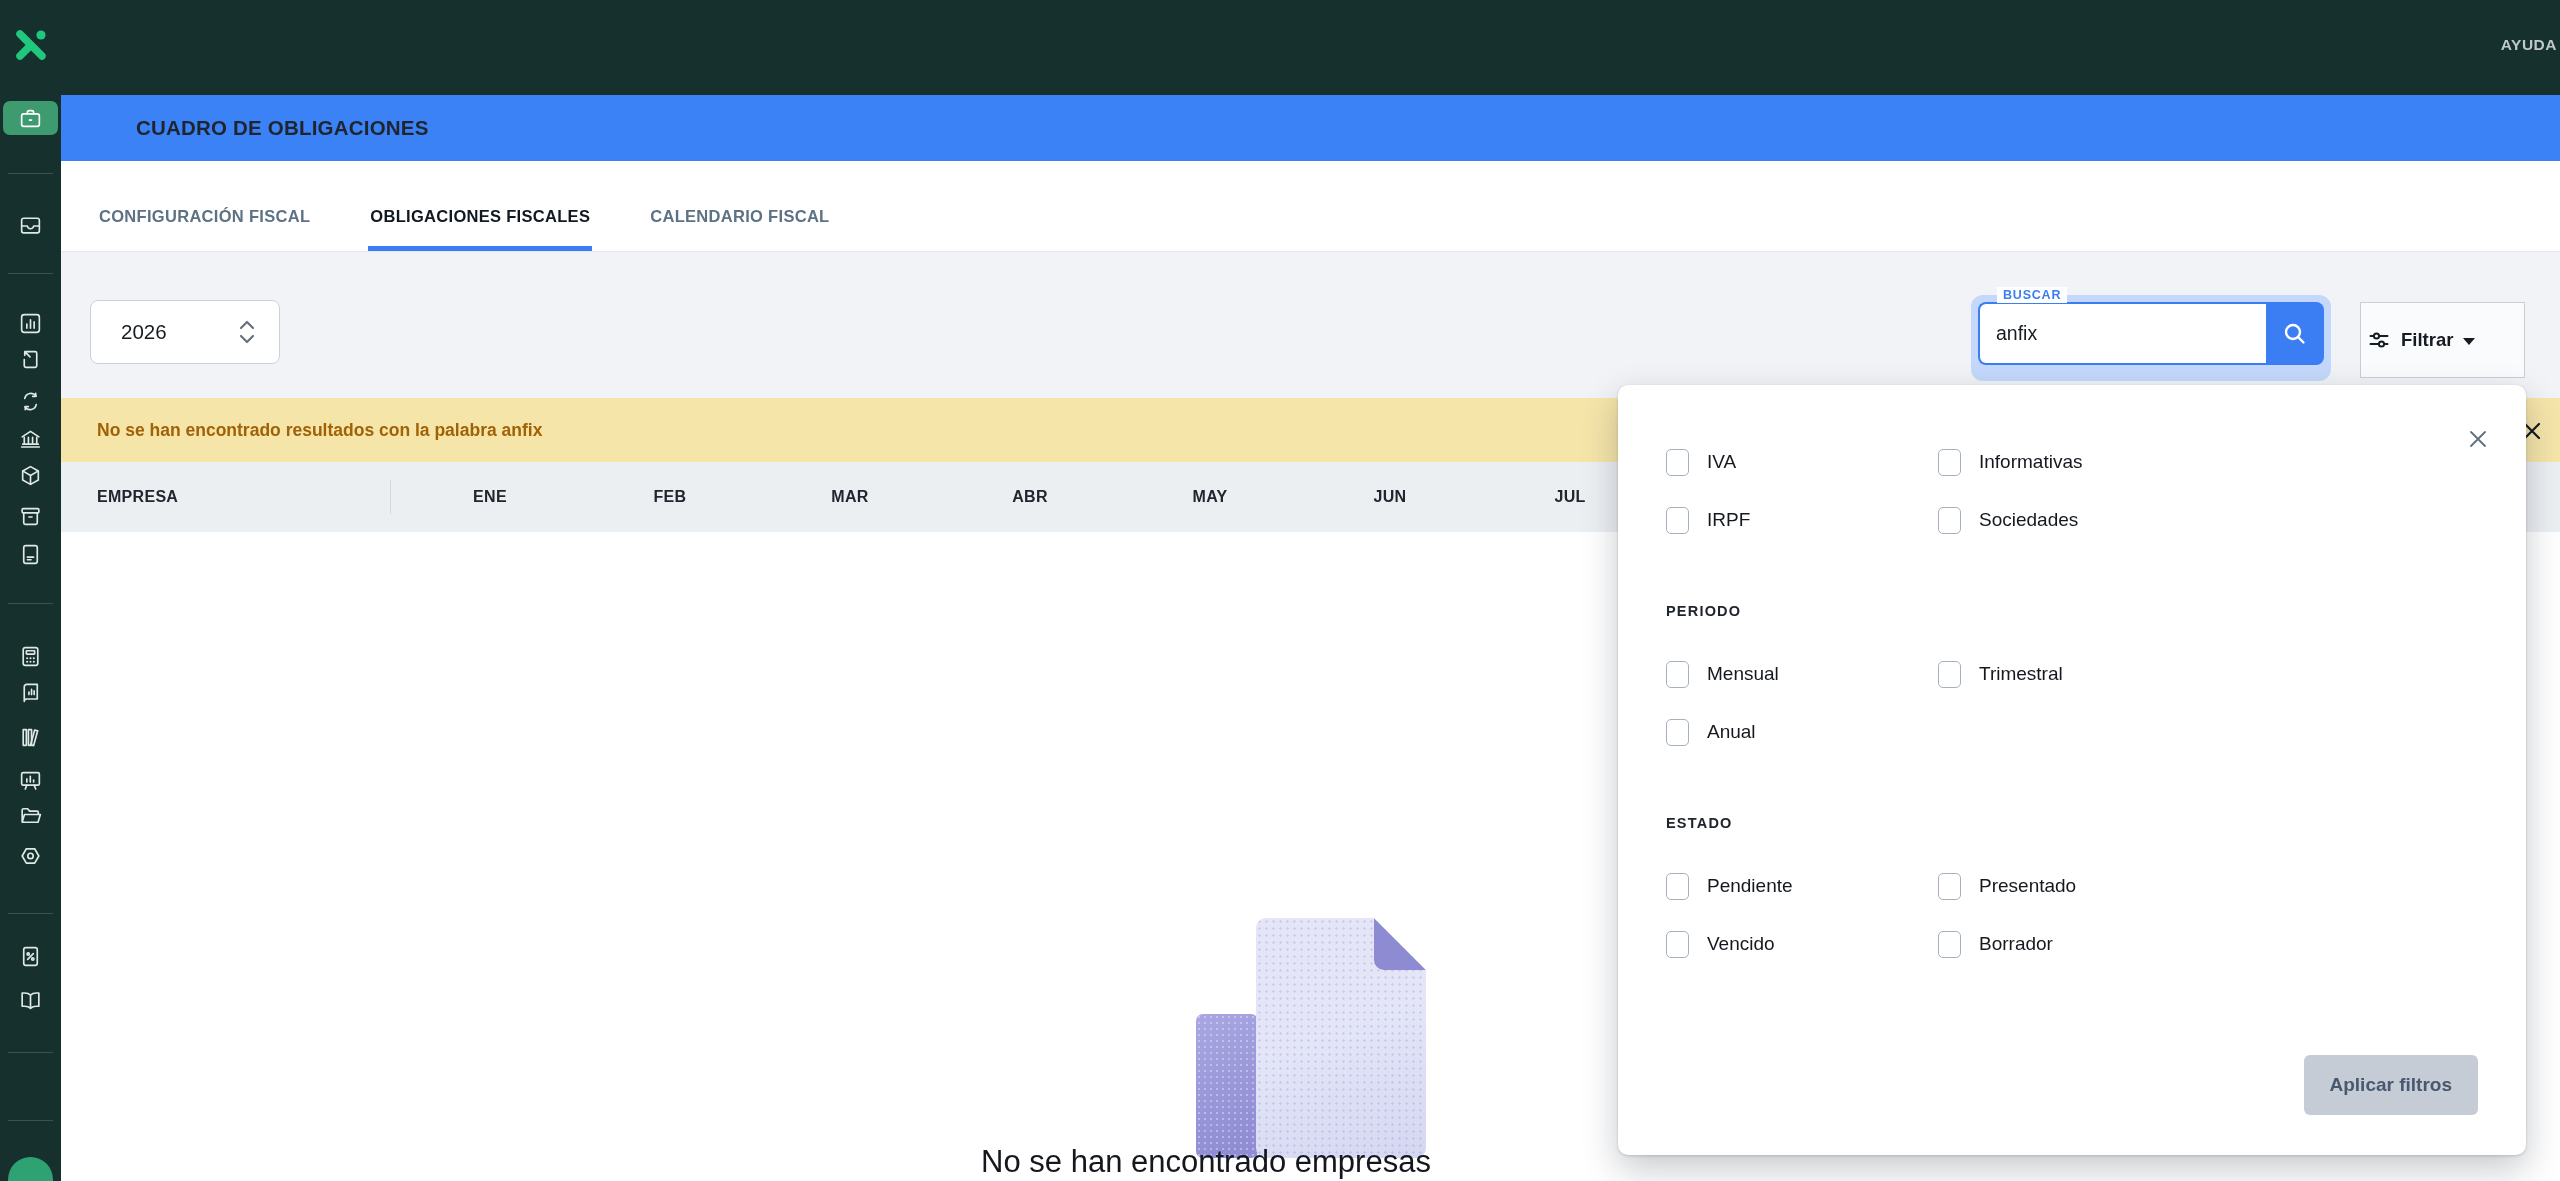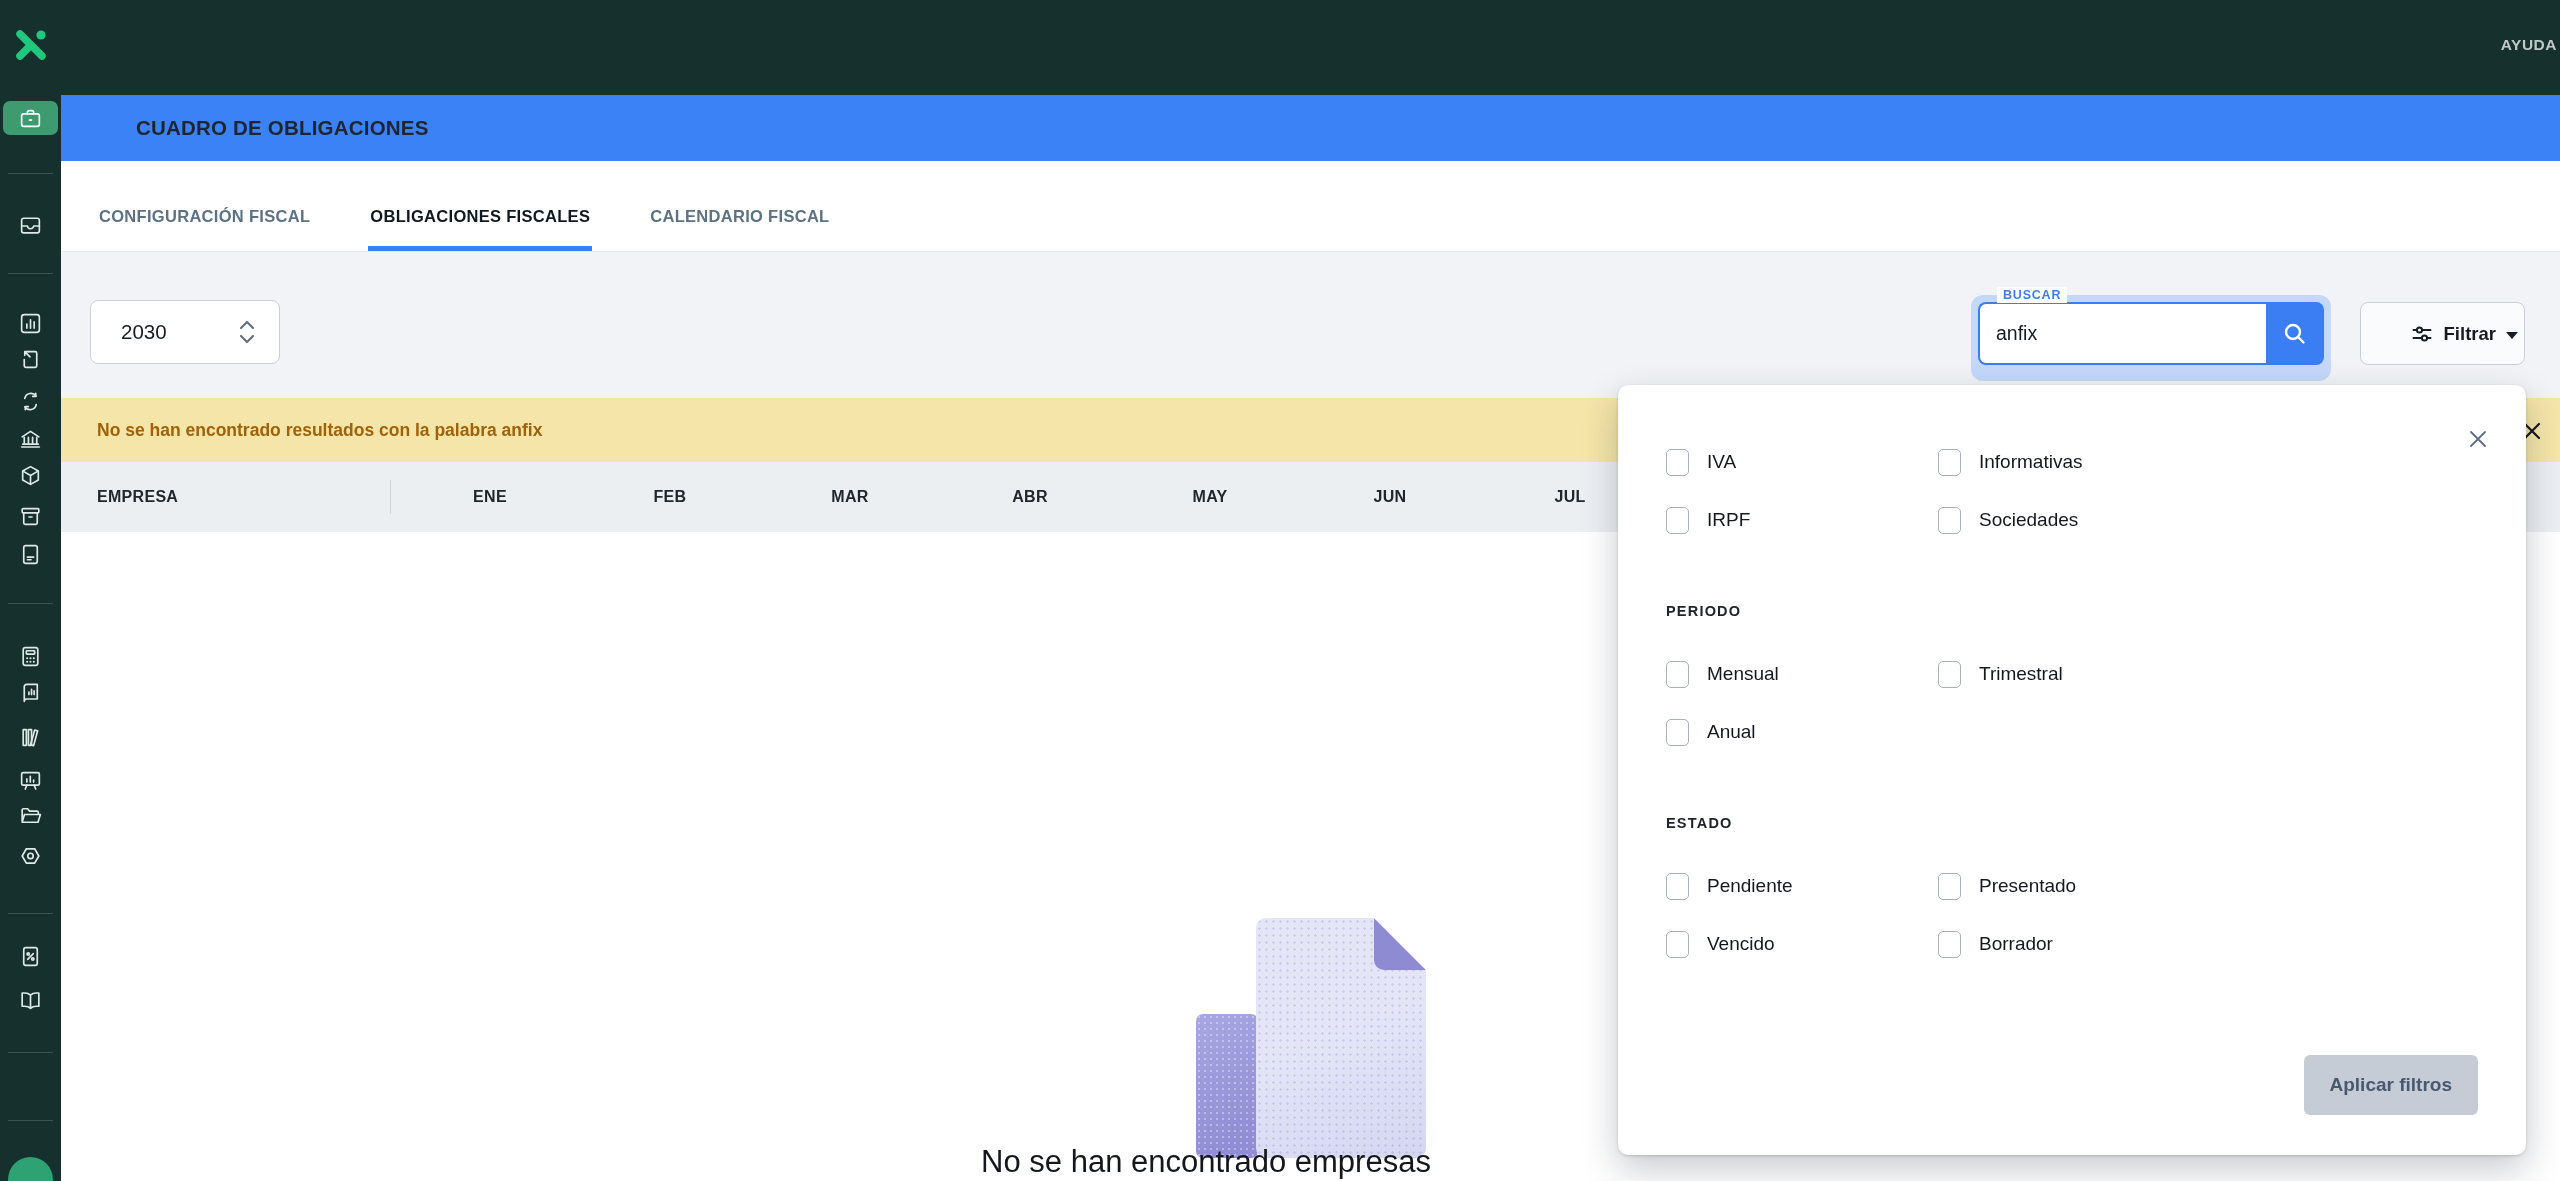--- a/index.html
+++ b/index.html
@@ -58,23 +58,23 @@
       background:#C3D8FB;border-radius:12px;}
   .search-label{position:absolute;left:26px;top:-8px;background:#fff;color:var(--accent-blue,#3B7DF2);
       font-size:12.5px;font-weight:bold;letter-spacing:.8px;padding:0 6px;line-height:16px;z-index:2;}
   .search-input{position:absolute;left:7px;top:7px;width:288px;height:63px;box-sizing:border-box;
       border:2.5px solid var(--accent-blue,#3B7DF2);border-right:none;border-radius:8px 0 0 8px;
       padding:0 16px;font-size:19.5px;color:#171C23;background:#fff;outline:none;font-family:inherit;}
   .search-btn{position:absolute;right:7px;top:7px;width:58px;height:63px;border:none;cursor:pointer;
       background:var(--accent-blue,#3B7DF2);border-radius:0 8px 8px 0;display:flex;
       align-items:center;justify-content:center;}
 
-  .filter-btn{position:absolute;left:2360px;top:302px;width:165px;height:63px;background:#FAFBFC;
-      border:1.5px solid #C9CFD6;border-radius:8px;display:flex;align-items:center;
-      justify-content:flex-end;gap:10px;font-size:18.5px;font-weight:bold;color:#171C23;
+  .filter-btn{position:absolute;left:2360px;top:302px;width:165px;height:76px;background:#FAFBFC;
+      border:1.5px solid #C9CFD6;border-radius:0;display:flex;align-items:center;
+      justify-content:flex-start;gap:10px;font-size:18.5px;font-weight:bold;color:#171C23;
       cursor:pointer;font-family:inherit;}
   .caret{width:0;height:0;border-left:6px solid transparent;border-right:6px solid transparent;
       border-top:7px solid #171C23;margin-top:3px;}
 
   
   .banner{position:absolute;left:61px;top:398px;width:2499px;height:64px;background:var(--banner-yellow,#F6E5A9);
       display:flex;align-items:center;z-index:4;}
   .banner p{margin:0 4px 0 36px;font-size:17.5px;color:#a16207;font-weight:bold;}
   .banner-close{position:absolute;left:2521px;top:420px;z-index:5;cursor:pointer;color:#15181D;}
 
@@ -254,21 +254,21 @@
     <h1>CUADRO DE OBLIGACIONES</h1>
   </div>
 
   <div class="tab-band" id="tabs">
       <div class="tab">CONFIGURACIÓN FISCAL</div>
       <div class="tab active">OBLIGACIONES FISCALES</div>
       <div class="tab">CALENDARIO FISCAL</div>
     </div>
 
   <div class="year-select">
-    <span class="yv">2030</span>
+    <span class="yv">2026</span>
     <svg width="20" height="28" viewBox="0 0 20 28">
       <path d="M4 10 10 4l6 6M4 18l6 6 6-6" stroke="#66727F" stroke-width="2.2" fill="none" stroke-linecap="round" stroke-linejoin="round"></path>
     </svg>
   </div>
 
   <div class="search-halo">
     <label class="search-label">BUSCAR</label>
     <input class="search-input" value="anfix" style="">
     <button class="search-btn">
       <svg width="28" height="28" viewBox="0 0 28 28">

